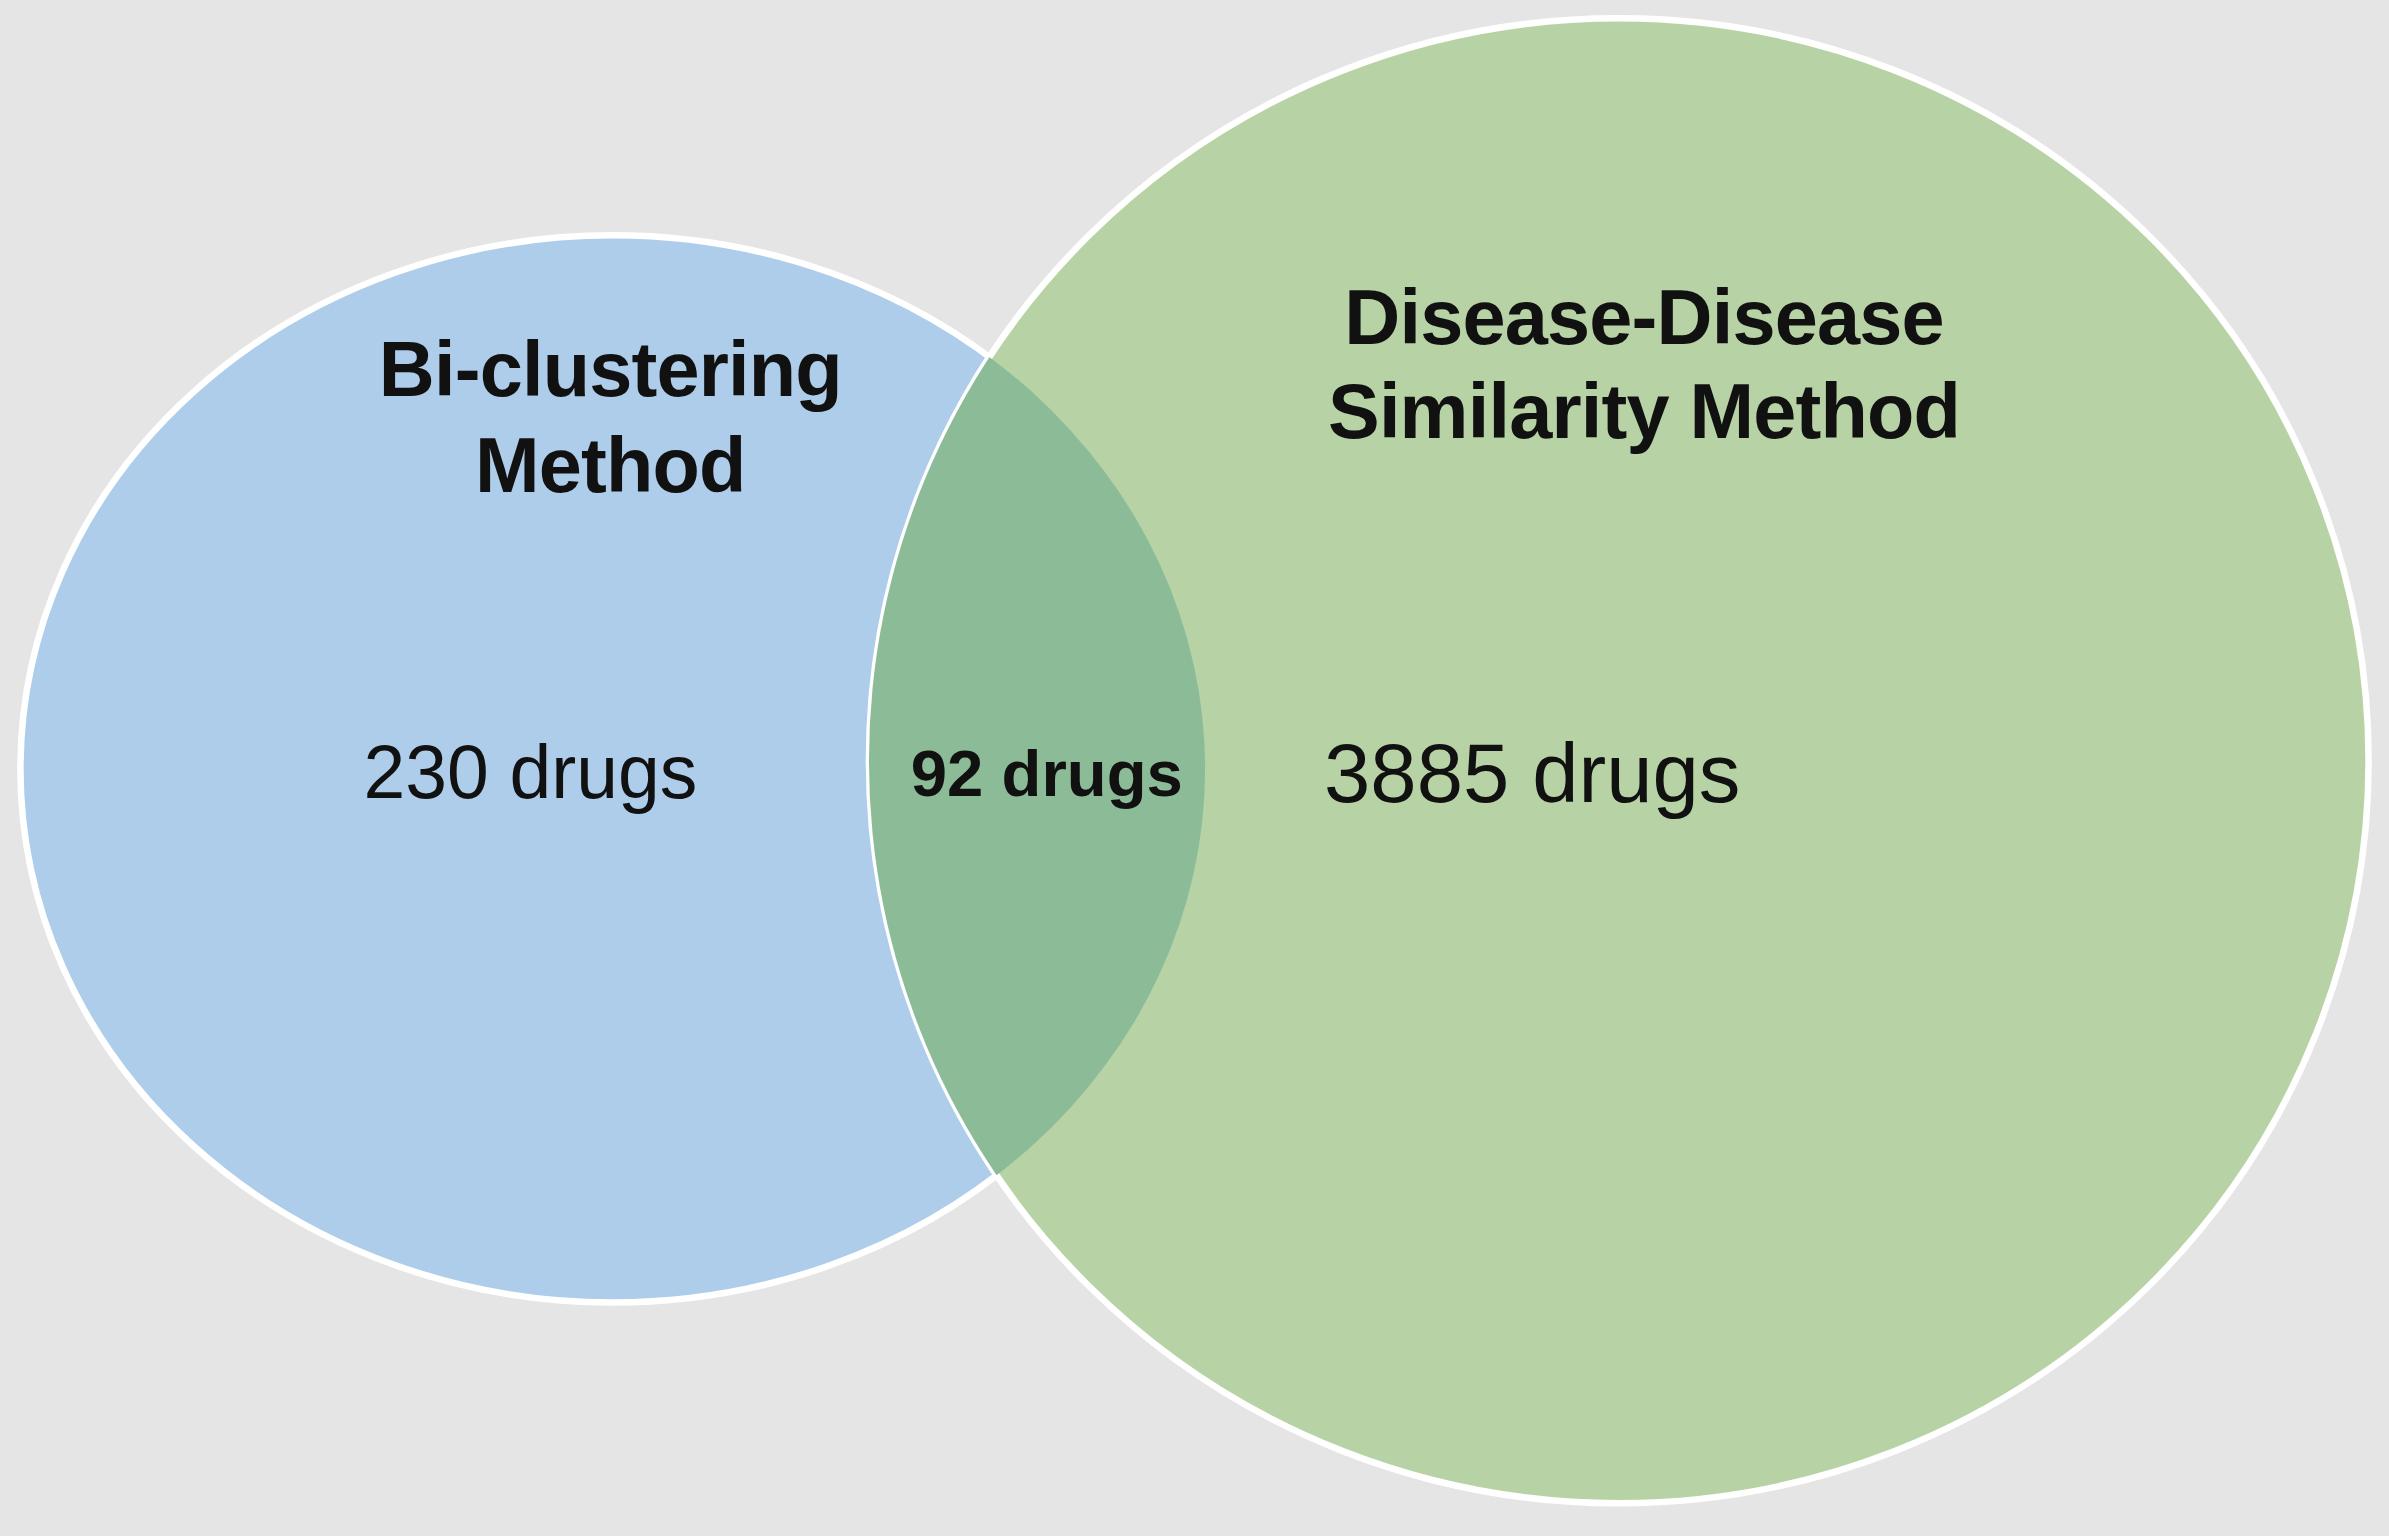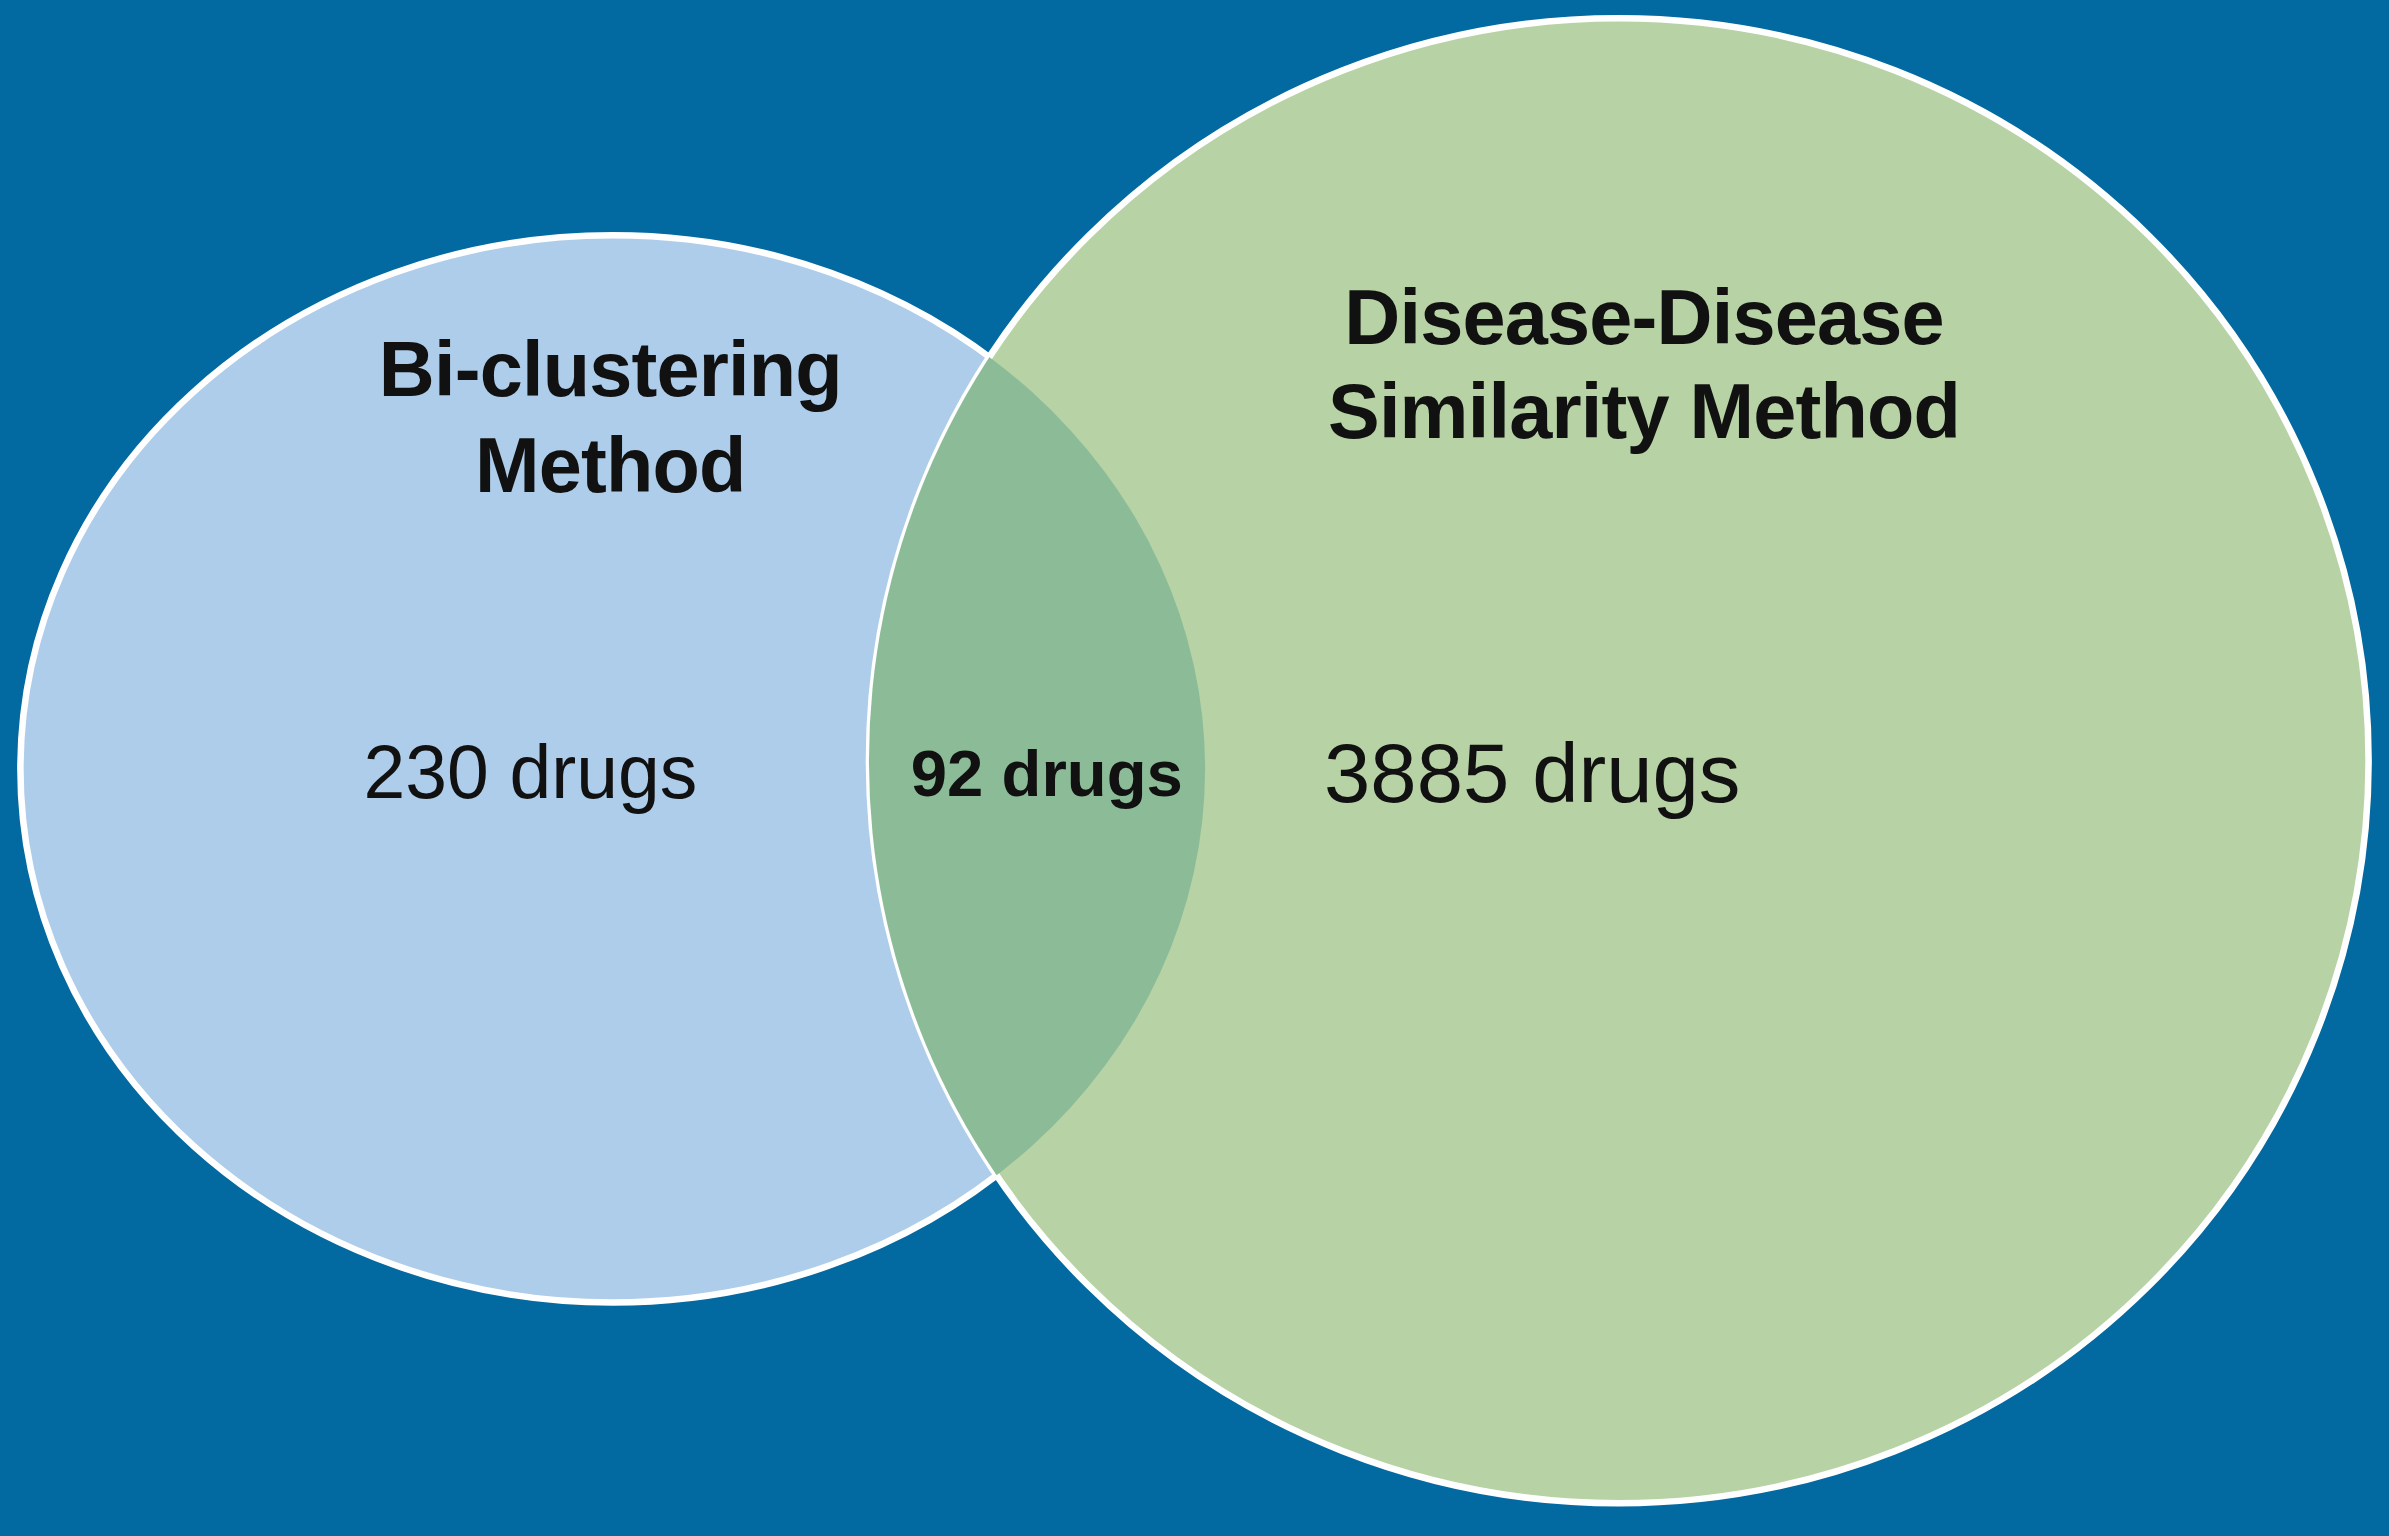--- a/index.html
+++ b/index.html
@@ -4,21 +4,21 @@
 <style>
   html, body {
     margin: 0;
     padding: 0;
     background: #ffffff;
   }
   .canvas {
     position: relative;
     width: 2389px;
     height: 1537px;
-    background: #0369a1;
+    background: #e5e5e5;
     overflow: hidden;
   }
   .canvas svg {
     display: block;
     width: 100%;
     height: 100%;
   }
   text {
     font-family: "Liberation Sans", sans-serif;
     fill: #111111;

